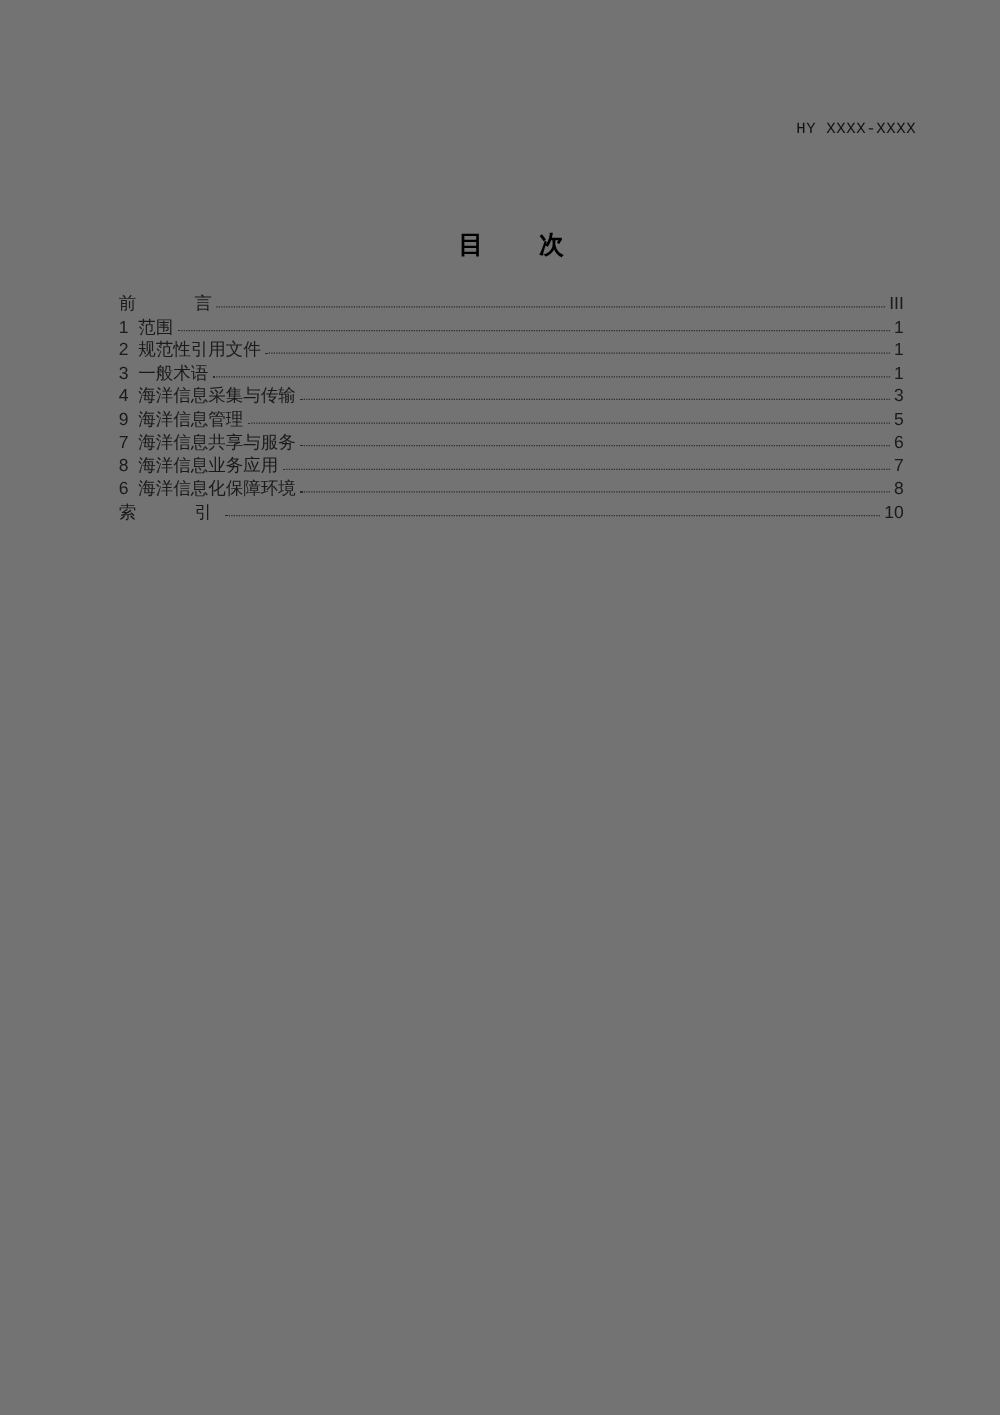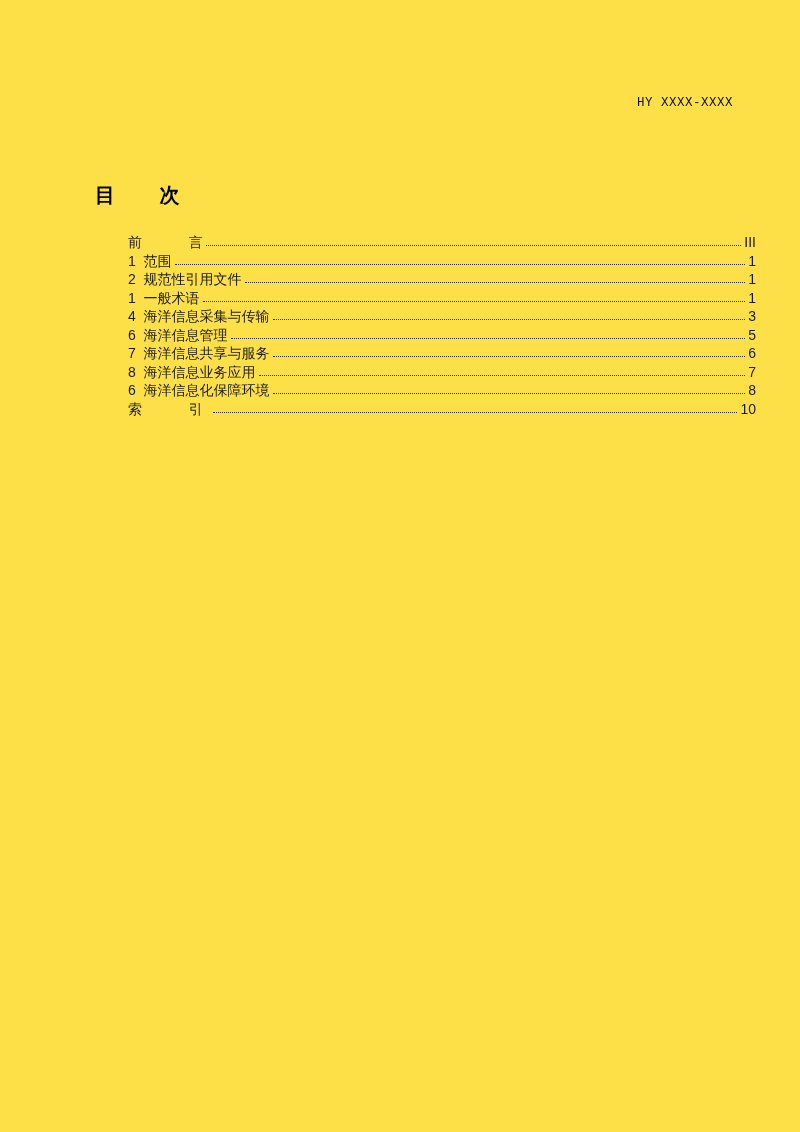--- a/index.html
+++ b/index.html
@@ -4,51 +4,51 @@
 <style>
   html, body {
     margin: 0;
     padding: 0;
     background: #ffffff;
   }
   .page {
     position: relative;
     width: 800px;
     height: 1132px;
-    background: #fde047;
+    background: #737373;
     color: #1a1a1a;
     font-family: "Liberation Sans", "DejaVu Sans", sans-serif;
     overflow: hidden;
   }
   .doc-header {
     position: absolute;
     top: 96px;
     right: 67px;
     font-family: "Liberation Mono", "DejaVu Sans Mono", monospace;
     font-size: 12.5px;
     letter-spacing: 0.5px;
     color: #111111;
     white-space: pre;
   }
   .doc-title {
     position: absolute;
     top: 182px;
     left: 95px;
     width: 628px;
+    text-align: center;
     font-size: 20px;
     font-weight: 700;
     color: #000000;
     white-space: pre;
   }
   .toc {
     position: absolute;
     top: 233px;
     left: 95px;
     width: 628px;
-    margin-left: 33px;
   }
   .toc-row {
     display: flex;
     align-items: baseline;
     height: 18.5px;
     line-height: 18.5px;
     font-size: 14px;
     color: #1a1a1a;
   }
   .toc-label {
@@ -86,31 +86,31 @@
         <span class="toc-label">1  范围</span>
         <span class="toc-leader"></span>
         <span class="toc-page">1</span>
       </div>
       <div class="toc-row">
         <span class="toc-label">2  规范性引用文件</span>
         <span class="toc-leader"></span>
         <span class="toc-page">1</span>
       </div>
       <div class="toc-row">
-        <span class="toc-label">1  一般术语</span>
+        <span class="toc-label">3  一般术语</span>
         <span class="toc-leader"></span>
         <span class="toc-page">1</span>
       </div>
       <div class="toc-row">
         <span class="toc-label">4  海洋信息采集与传输</span>
         <span class="toc-leader"></span>
         <span class="toc-page">3</span>
       </div>
       <div class="toc-row">
-        <span class="toc-label">6  海洋信息管理</span>
+        <span class="toc-label">9  海洋信息管理</span>
         <span class="toc-leader"></span>
         <span class="toc-page">5</span>
       </div>
       <div class="toc-row">
         <span class="toc-label">7  海洋信息共享与服务</span>
         <span class="toc-leader"></span>
         <span class="toc-page">6</span>
       </div>
       <div class="toc-row">
         <span class="toc-label">8  海洋信息业务应用</span>

